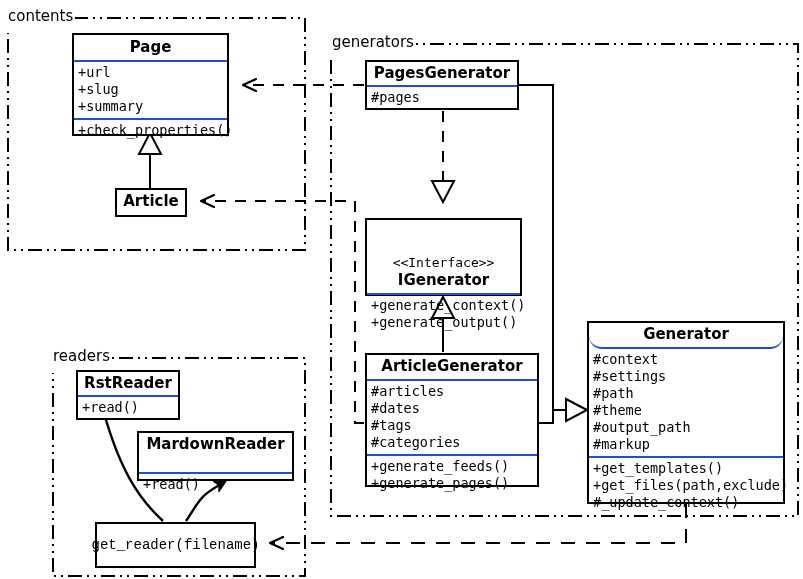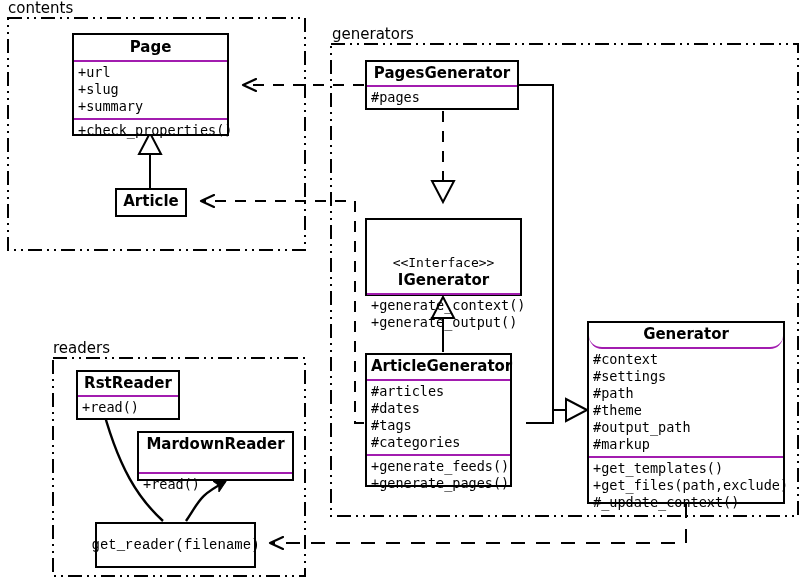--- a/index.html
+++ b/index.html
@@ -21,33 +21,33 @@
     position: absolute;
     left: 0;
     top: 0;
   }
   .pkg-label {
     position: absolute;
     font-family: "DejaVu Sans", sans-serif;
     font-size: 15px;
     color: #000000;
     background: #ffffff;
-    padding: 0 2px;
+    padding: 8px 2px;
     white-space: nowrap;
     line-height: 17px;
   }
   .umlbox {
     position: absolute;
     box-sizing: border-box;
     border: 2px solid #000000;
     background: #ffffff;
   }
   .compartment {
     box-sizing: border-box;
-    border-bottom: 2px solid #a21caf;
+    border-bottom: 2px solid #1d4ed8;
     padding: 2px 4px 3px 4px;
   }
   .compartment:last-child {
     border-bottom: none;
   }
   .cls-name {
     text-align: center;
     font-weight: bold;
     font-size: 15px;
     font-family: "DejaVu Sans", sans-serif;
@@ -191,21 +191,21 @@
     <div class="compartment" style="padding-top:3px;padding-bottom:3px;">
       <div class="cls-stereotype">&lt;&lt;Interface&gt;&gt;</div>
       <div class="cls-name" style="padding-top:0;padding-bottom:0;">IGenerator</div>
     </div>
     <div class="compartment">
       <div class="member">+generate_context()</div>
       <div class="member">+generate_output()</div>
     </div>
   </div>
 
-  <div class="umlbox" style="left:365px; top:353px; width:147px; height:134px;">
+  <div class="umlbox" style="left:365px; top:353px; width:174px; height:134px;">
     <div class="compartment cls-name" style="padding-top:2px;padding-bottom:3px;">ArticleGenerator</div>
     <div class="compartment">
       <div class="member">#articles</div>
       <div class="member">#dates</div>
       <div class="member">#tags</div>
       <div class="member">#categories</div>
     </div>
     <div class="compartment">
       <div class="member">+generate_feeds()</div>
       <div class="member">+generate_pages()</div>

